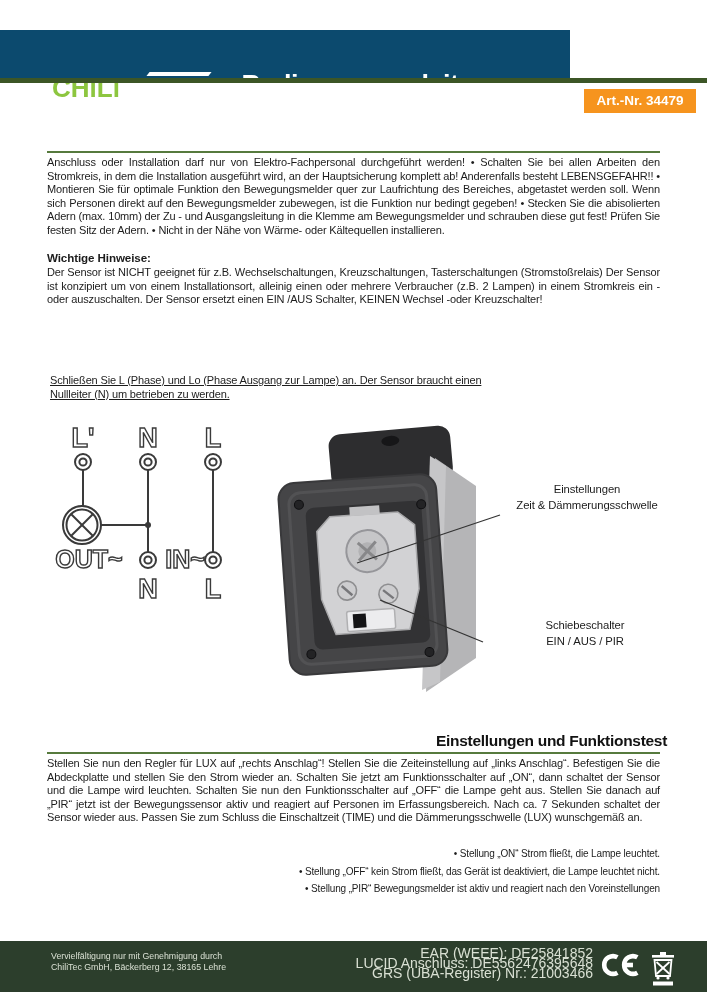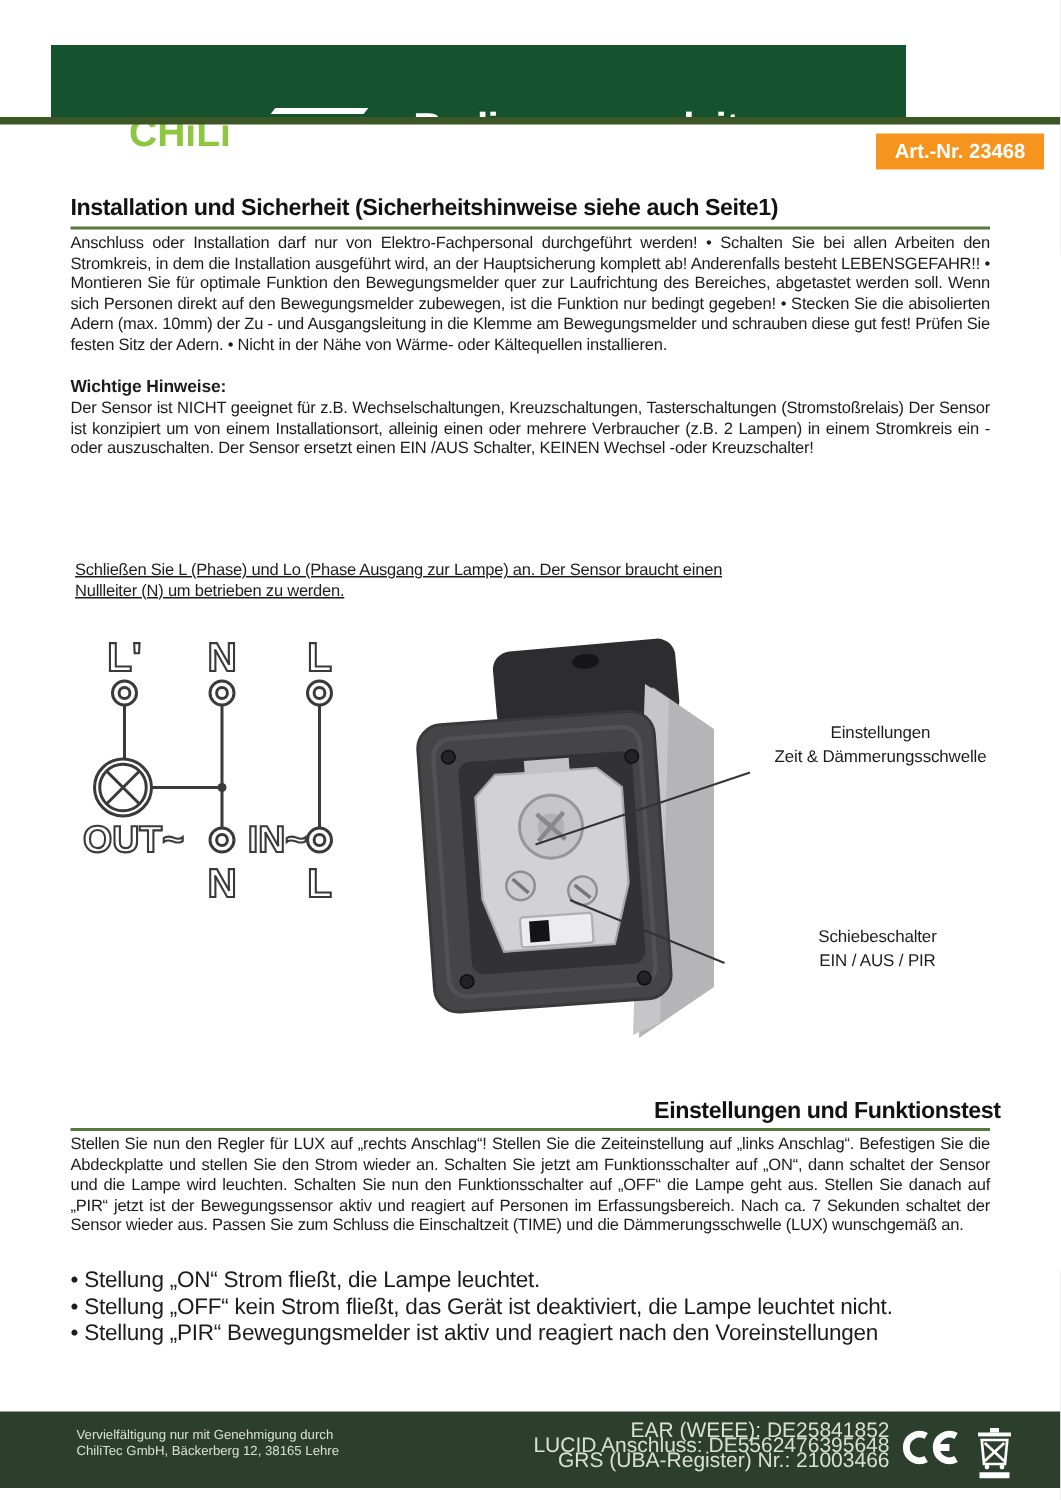--- a/index.html
+++ b/index.html
@@ -3,40 +3,40 @@
 <meta charset="utf-8">
 <style>
   html,body { margin:0; padding:0; background:#e8e8e8; }
   .page {
     position:relative; width:707px; height:1000px; margin:0 auto;
     background:#ffffff; overflow:hidden;
     font-family:"Liberation Sans", sans-serif; color:#1c1c1c;
   }
 
   
-  .header-bar { position:absolute; left:0; top:30px; width:570px; height:48px; background:#14532d;margin-left:34px; }
+  .header-bar { position:absolute; left:0; top:30px; width:570px; height:48px; background:#0c4a6e; }
   .header-strip { position:absolute; left:0; top:78px; width:707px; height:5px; background:#3c5626; }
   .logo { position:absolute; left:52px; top:43px; font-size:26px; font-weight:bold; letter-spacing:0px; white-space:nowrap; }
   .logo .p1 { color:#8dc63f; }
   .logo .p2 { color:#ffffff; }
   .logo-swoosh { position:absolute; left:148px; top:42px; width:62px; height:4px; background:#ffffff; transform:skewX(-38deg); }
   .page-title { position:absolute; left:374px; top:40px; transform:translateX(-50%); color:#ffffff; font-size:27px; font-weight:bold; letter-spacing:-0.5px; white-space:nowrap; }
   .version-block { position:absolute; right:17px; top:37px; text-align:right; }
   .version-line { color:#a9c643; font-size:11.5px; font-weight:bold; }
   .page-line { color:#ffffff; font-size:12.5px; font-weight:bold; margin-top:4px; }
   .art-badge { position:absolute; left:584px; top:89px; width:112px; height:24px; background:#f6941e; color:#ffffff; font-size:13.5px; font-weight:bold; text-align:center; line-height:24px; }
 
   
   .section-title { position:absolute; left:47px; width:620px; font-size:15.5px; font-weight:bold; color:#121212; letter-spacing:-0.3px; white-space:nowrap; }
   .rule { position:absolute; left:47px; width:613px; height:2px; background:#567a3d; }
   .body-text { position:absolute; left:47px; width:613px; font-size:11px; line-height:13.5px; text-align:justify; letter-spacing:-0.15px; }
   .subheading { position:absolute; left:47px; font-size:11.6px; font-weight:bold; letter-spacing:-0.1px;text-align:right; }
   .note-text { position:absolute; left:50px; top:374px; width:442px; font-size:11px; line-height:13.5px; letter-spacing:-0.15px;text-decoration:underline; }
 
-  .bullet-list { position:absolute; left:47px; top:845px; width:613px; font-size:15px; line-height:17.5px; letter-spacing:-0.15px; }
+  .bullet-list { position:absolute; left:47px; top:845px; width:613px; font-size:10px; line-height:17.5px; letter-spacing:-0.15px;text-align:right; }
 
   
   .diagram-svg { position:absolute; left:40px; top:415px; }
   .photo-svg { position:absolute; left:270px; top:420px; }
   .callout-lines { position:absolute; left:0; top:420px; pointer-events:none; }
   .callout { position:absolute; text-align:center; font-size:11.3px; line-height:16px; letter-spacing:-0.1px; }
   .callout-1 { left:498px; top:481px; width:178px; }
   .callout-2 { left:510px; top:617px; width:150px; }
 
   
@@ -52,23 +52,22 @@
 <div class="page">
 
   <div class="header-bar">
     <div class="logo">
       <span class="p1">CHiLi</span><span class="p2">Tec</span>
     </div>
     <div class="logo-swoosh"></div>
     <div class="page-title">Bedienungsanleitung</div>
   </div>
   <div class="header-strip"></div>
-  <div class="art-badge">Art.-Nr. 23468</div>
-
-  <div class="section-title" style="top:130px;">Installation und Sicherheit (Sicherheitshinweise siehe auch Seite1)</div>
+  <div class="art-badge">Art.-Nr. 34479</div>
+
   <div class="rule" style="top:151px;"></div>
   <div class="body-text" style="top:156px;">Anschluss oder Installation darf nur von Elektro-Fachpersonal durchgeführt werden! • Schalten Sie bei allen Arbeiten den Stromkreis, in dem die Installation ausgeführt wird, an der Hauptsicherung komplett ab! Anderenfalls besteht LEBENSGEFAHR!! • Montieren Sie für optimale Funktion den Bewegungsmelder quer zur Laufrichtung des  Bereiches, abgetastet werden soll. Wenn sich Personen direkt auf den Bewegungsmelder zubewegen, ist die Funktion nur bedingt gegeben! • Stecken Sie die abisolierten Adern (max. 10mm) der Zu - und Ausgangsleitung in die Klemme am Bewegungsmelder und schrauben diese gut fest! Prüfen Sie festen Sitz der Adern. • Nicht in der Nähe von Wärme- oder Kältequellen installieren.</div>
   <div class="subheading" style="top:251px;">Wichtige Hinweise:</div>
   <div class="body-text" style="top:266px;">Der Sensor ist NICHT geeignet für z.B. Wechselschaltungen, Kreuzschaltungen, Tasterschaltungen (Stromstoßrelais) Der Sensor ist konzipiert um von einem Installationsort, alleinig einen oder mehrere Verbraucher (z.B. 2 Lampen) in einem Stromkreis ein -oder auszuschalten. Der Sensor ersetzt einen EIN /AUS Schalter, KEINEN Wechsel -oder Kreuzschalter!</div>
 
   <div class="note-text">Schließen Sie L (Phase) und Lo (Phase Ausgang zur Lampe) an. Der Sensor braucht einen Nullleiter (N) um betrieben zu werden.</div>
 
   <svg class="diagram-svg" width="220" height="210" viewBox="0 0 220 210">
     <g font-family="Liberation Sans, sans-serif" font-weight="bold" font-size="27" fill="#ffffff" stroke="#3a3a3a" stroke-width="1.4" text-anchor="middle">
       <text x="43" y="32">L'</text>

